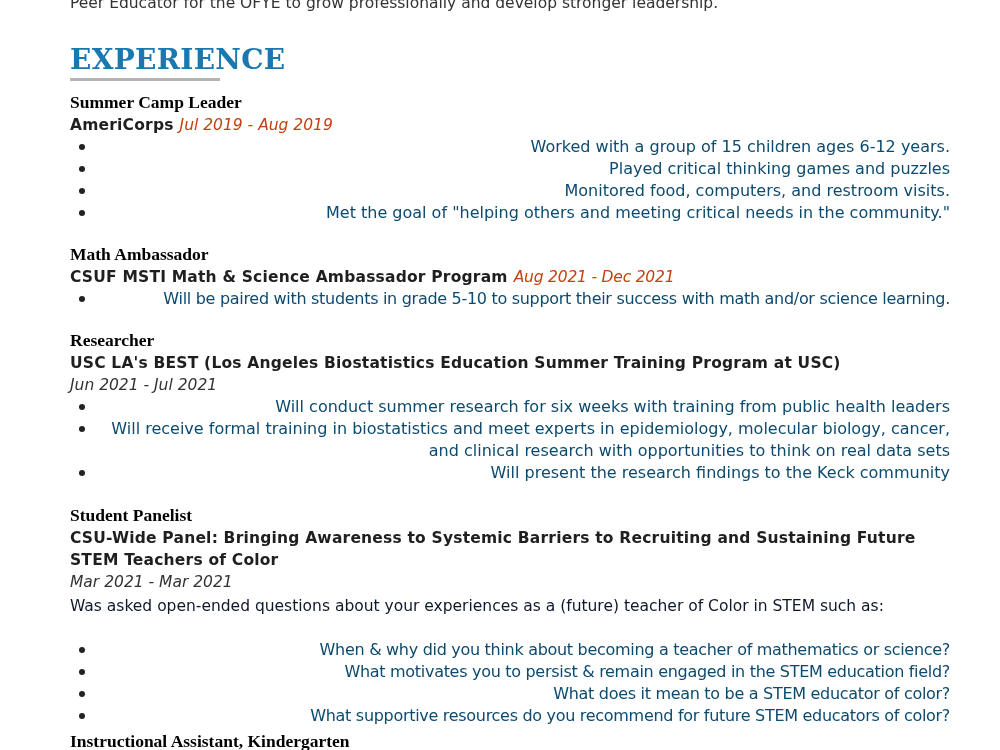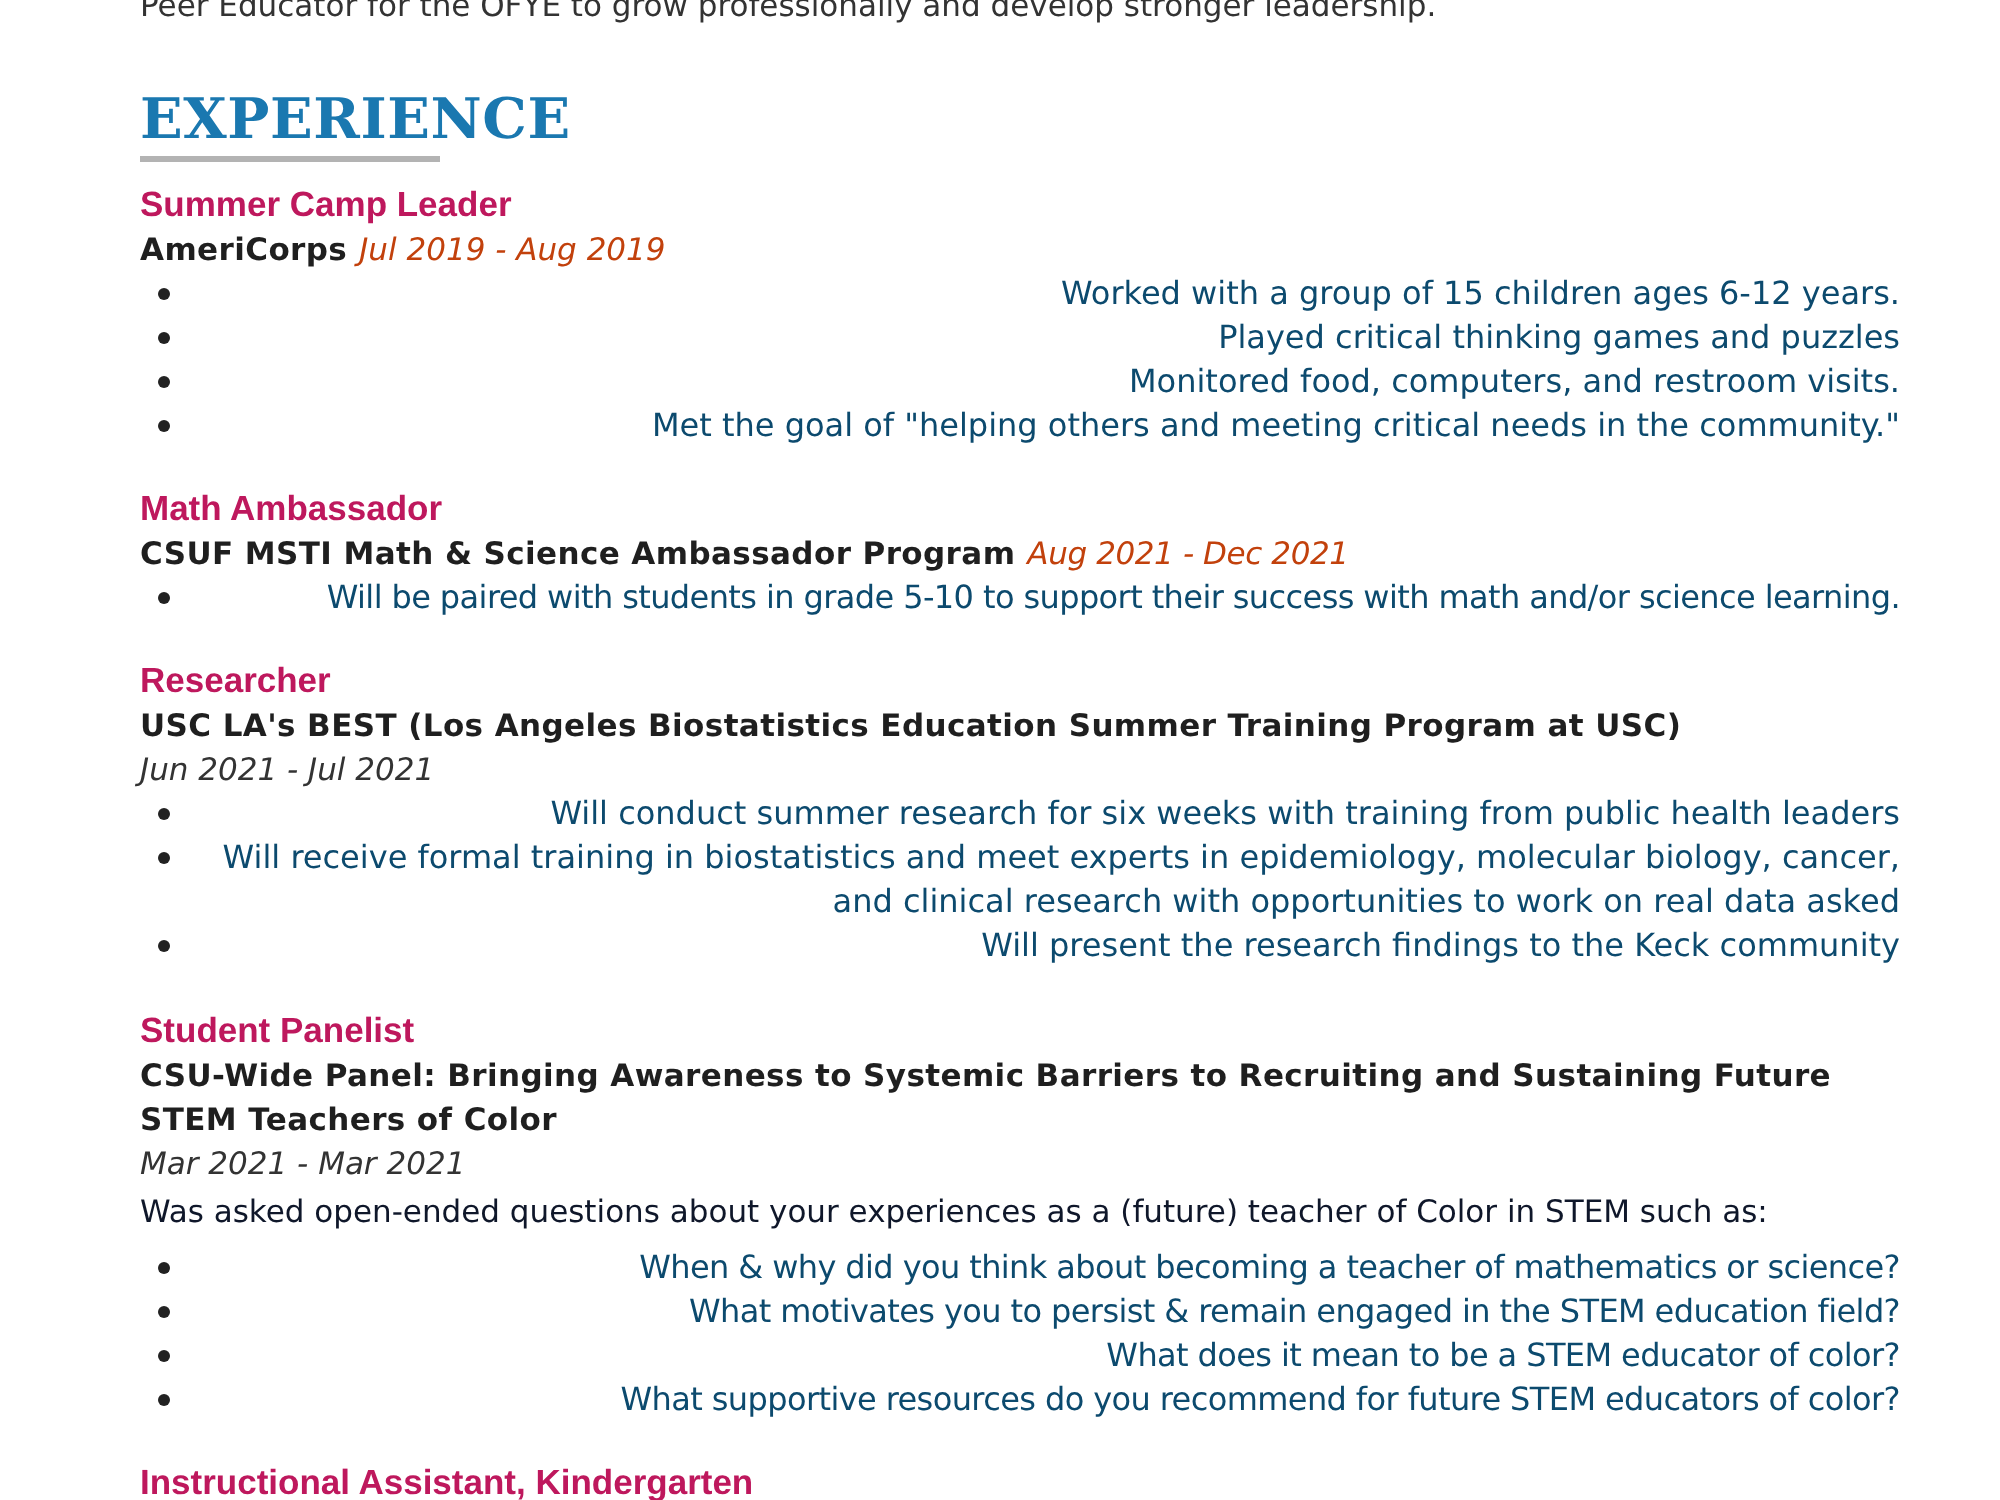--- a/index.html
+++ b/index.html
@@ -25,22 +25,22 @@
       font-family: "DejaVu Serif", "Liberation Serif", serif;
       font-weight: bold; font-size: 28px; line-height: 30px;
       color: #1a78b0; letter-spacing: 0.3px;
     }
     .section-rule {
       position: absolute; left: 70px; top: 78px; width: 150px; height: 3px;
       background: #b3b3b3;
     }
     .block { position: absolute; left: 70px; width: 880px; }
     .job-title {
-      font-family: Liberation Sans, sans-serif;
-      font-weight: bold; font-size: 17.5px; line-height: 24px; color: #be185d;
+      font-family: Liberation Serif, serif;
+      font-weight: bold; font-size: 17.5px; line-height: 24px; color: #000000;
       white-space: nowrap;
     }
     .org-line {
       font-size: 15.5px; line-height: 22px; color: #1f1f1f;
     }
     .org { font-weight: bold; letter-spacing: 0.2px; }
     .dates { font-style: italic; color: #c2410c; margin-left: 6px; font-weight: normal; }
     .dates-line { font-style: italic; font-size: 15.5px; line-height: 22px; color: #333; }
     .plain {
       font-size: 15.5px; line-height: 22px; color: #0f172a; margin-top: 2px;
@@ -90,33 +90,33 @@
   </div>
 
   <div class="block" style="top:328px;">
     <div class="job-title">Researcher</div>
     <div class="org-line">
       <span class="org">USC LA's BEST (Los Angeles Biostatistics Education Summer Training Program at USC)</span>
     </div>
     <div class="dates-line">Jun 2021 - Jul 2021</div>
     <ul class="bullets">
       <li>Will conduct summer research for six weeks with training from public health leaders</li>
-      <li>Will receive formal training in biostatistics and meet experts in epidemiology, molecular biology, cancer, and clinical research with opportunities to work on real data asked</li>
+      <li>Will receive formal training in biostatistics and meet experts in epidemiology, molecular biology, cancer, and clinical research with opportunities to think on real data sets</li>
       <li>Will present the research findings to the Keck community</li>
     </ul>
   </div>
 
   <div class="block" style="top:503px;">
     <div class="job-title">Student Panelist</div>
     <div class="org-line" style="width:860px;">
       <span class="org">CSU-Wide Panel: Bringing Awareness to Systemic Barriers to Recruiting and Sustaining Future STEM Teachers of Color</span>
     </div>
     <div class="dates-line">Mar 2021 - Mar 2021</div>
     <div class="plain">Was asked open-ended questions about your experiences as a (future) teacher of Color in STEM such as:</div>
-    <ul class="bullets narrow" style="margin-top:6px;">
+    <ul class="bullets narrow" style="margin-top:22px;">
       <li>When &amp; why did you think about becoming a teacher of mathematics or science?</li>
       <li>What motivates you to persist &amp; remain engaged in the STEM education field?</li>
       <li>What does it mean to be a STEM educator of color?</li>
       <li>What supportive resources do you recommend for future STEM educators of color?</li>
     </ul>
   </div>
 
   <div class="block" style="top:729px;">
     <div class="job-title">Instructional Assistant, Kindergarten</div>
   </div>

